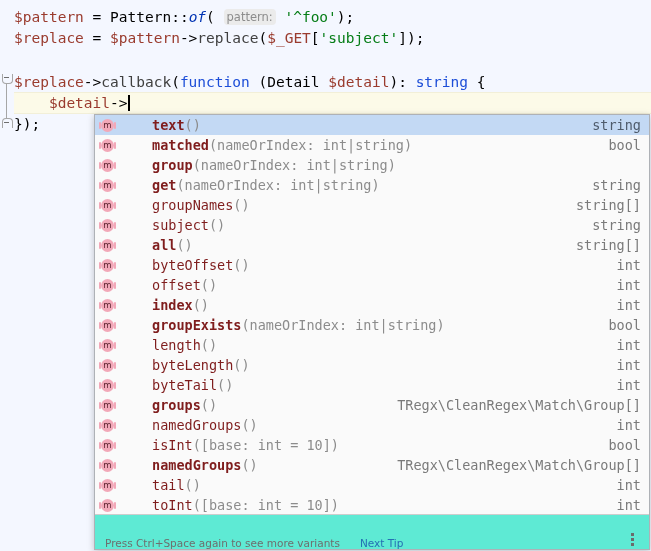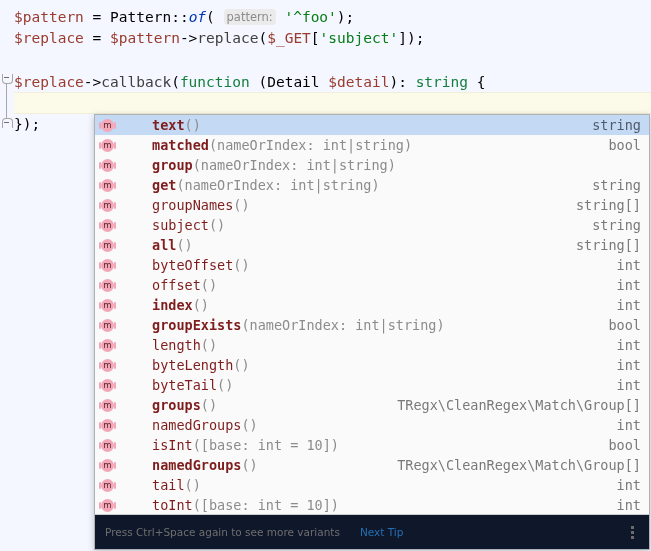--- a/index.html
+++ b/index.html
@@ -50,21 +50,21 @@
 
   
   #caret-line-hl{
     position:absolute;left:0;top:92px;width:651px;height:22px;
     background:#fcfae8;
     border-top:1px solid #f2efd8;
     border-bottom:1px solid #f2efd8;
     box-sizing:border-box;
   }
   .t-varphp{color:#9a3b2e;}
-  .t-kw    {color:#15803d;margin-top:15px;}
+  .t-kw    {color:#1d4ed8;margin-top:15px;}
   .t-cls   {color:#000000;}
   .t-fn    {color:#404040;}
   .t-str   {color:#067d17;}
   .t-op    {color:#000000;}
   .t-punct {color:#000000;}
   .t-static{color:#0033b3;font-style:italic;}
   .t-supvar{color:#9a3b2e;}
 
   .param-hint{
     background:#ebebeb;
@@ -134,24 +134,24 @@
   .mtype{
     margin-left:auto;
     padding-right:8px;
     color:#7a7a7a;
   }
   .row.sel .mtype{color:#4e5b6b;}
 
   
   #statusbar{
     position:absolute;left:0;bottom:0;width:100%;height:35px;
-    background:#0f172a;
+    background:#5eead4;
     border-top:1px solid #cdcdcd;
     box-sizing:border-box;
-    display:flex;align-items:center;
+    display:flex;align-items:flex-end;
     padding:0 10px 0 10px;
     font-family:"DejaVu Sans","Liberation Sans",sans-serif;
     font-size:10.5px;
   }
   #hint-text{color:#6e6e6e;}
   #next-tip{color:#2470b3;margin-left:20px;cursor:pointer;}
   #kebab{
     margin-left:auto;
     width:14px;height:20px;
     display:flex;flex-direction:column;
@@ -176,20 +176,21 @@
         <i></i>
       </div>
   </div>
 
   <div class="code-line" id="line1"><span class="t-varphp">$pattern</span><span class="t-op"> = </span><span class="t-cls">Pattern</span><span class="t-op">::</span><span class="t-static">of</span><span class="t-punct">(</span> <span class="param-hint">pattern:</span> <span class="t-str">'^foo'</span><span class="t-punct">);</span></div>
 
   <div class="code-line" id="line2"><span class="t-varphp">$replace</span><span class="t-op"> = </span><span class="t-varphp">$pattern</span><span class="t-op">-&gt;</span><span class="t-fn">replace</span><span class="t-punct">(</span><span class="t-supvar">$_GET</span><span class="t-punct">[</span><span class="t-str">'subject'</span><span class="t-punct">]</span><span class="t-punct">);</span></div>
 
   <div class="code-line" id="line4"><span class="t-varphp">$replace</span><span class="t-op">-&gt;</span><span class="t-fn">callback</span><span class="t-punct">(</span><span class="t-kw">function</span><span class="t-punct"> (</span><span class="t-cls">Detail</span> <span class="t-varphp">$detail</span><span class="t-punct">): </span><span class="t-kw">string</span><span class="t-punct"> {</span></div>
 
+  <div class="code-line" id="line5"><span>    </span><span class="t-varphp">$detail</span><span class="t-op">-&gt;</span><span class="caret"></span></div>
 
   <div class="code-line" id="line6"><span class="t-punct">});</span></div>
 </div>
 
 <div id="popup">
   <div id="list">
       <div class="row sel">
         <span class="ico-m">m</span>
         <span class="mname bold">text</span>
         <span class="msig">()</span>

